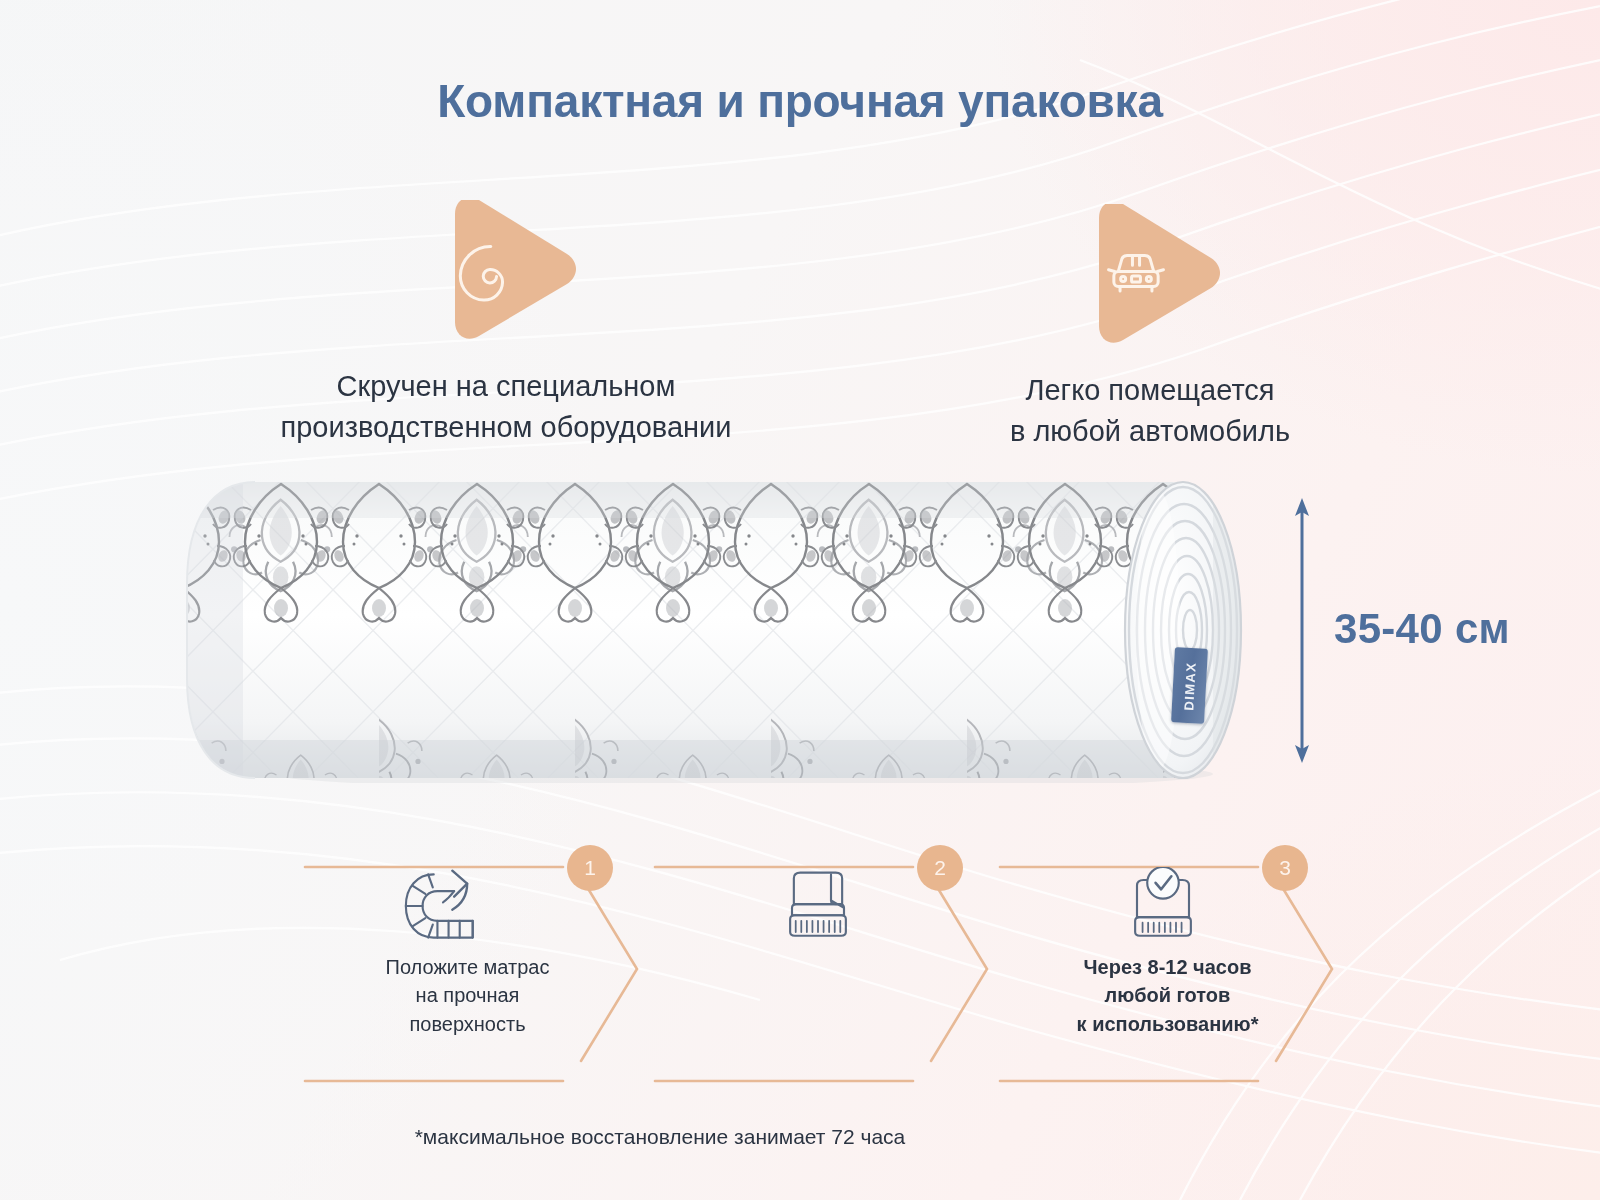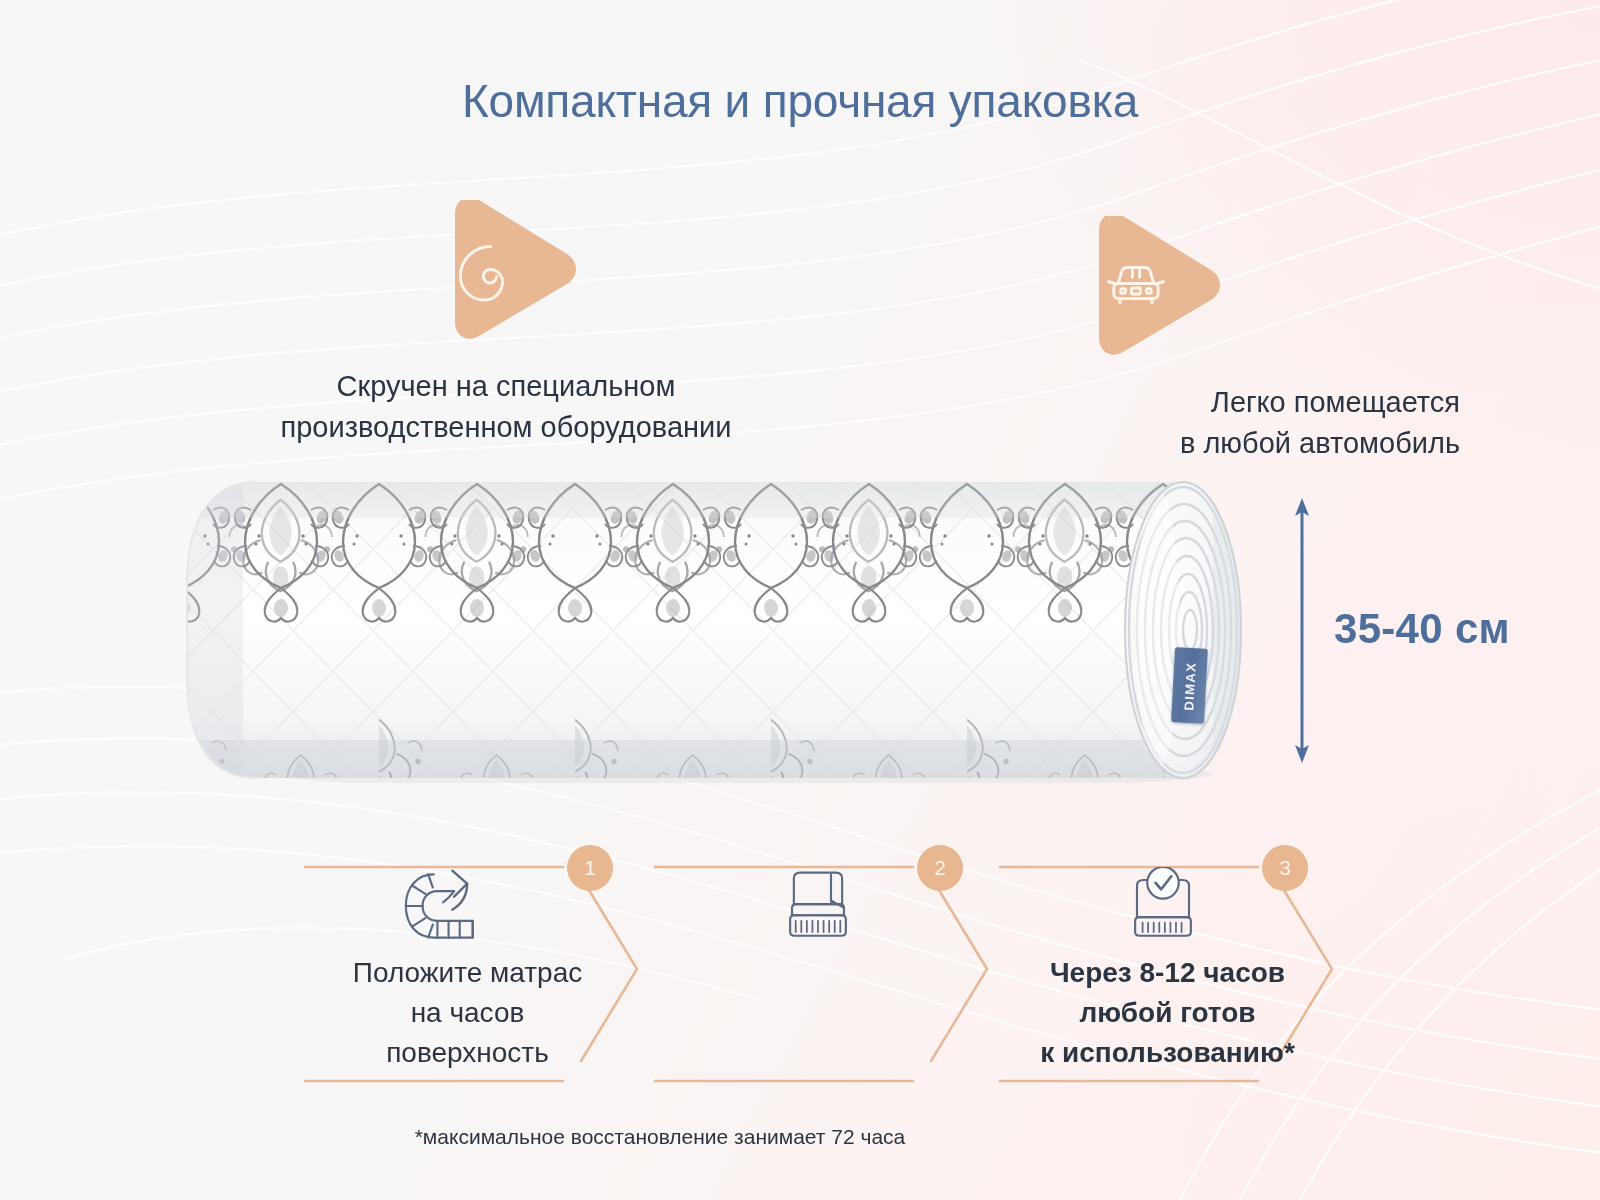--- a/index.html
+++ b/index.html
@@ -32,34 +32,34 @@
   }
 
   
   .title {
     position: absolute;
     top: 74px;
     left: 0;
     width: 1600px;
     text-align: center;
     font-size: 46px;
-    font-weight: normal;
+    font-weight: bold;
     letter-spacing: -0.2px;
     color: #4e6f9c;
     z-index: 5;
   }
 
   
   .feature {
     position: absolute;
     z-index: 5;
     text-align: center;
   }
   .feature-1 { left: 196px; top: 200px; width: 620px; }
-  .feature-2 { left: 840px; top: 216px; width: 620px; text-align: right; }
+  .feature-2 { left: 840px; top: 204px; width: 620px; }
 
   .tri-wrap {
     position: relative;
     width: 150px;
     height: 140px;
     margin: 0 auto;
   }
   .tri-shape {
     position: absolute;
     inset: 0;
@@ -183,21 +183,21 @@
     height: 78px;
     z-index: 2;
   }
   .step-1 .step-icon { left: 43%; }
   .step-text {
     position: absolute;
     left: 0;
     top: 108px;
     width: 100%;
     text-align: center;
-    font-size: 28px;
+    font-size: 20px;
     line-height: 1.42;
     color: #2b3442;
     z-index: 2;
   }
   .step-3 .step-text { left: 5px; font-weight: bold; }
 
   
   .footnote {
     position: absolute;
     top: 1125px;
@@ -425,21 +425,21 @@
           <path d="M24,42 L6,42 M27,29 L13,20 M27,55 L13,64 M35,22 L30,8 M35,62 L30,76"></path>
           <path d="M40,58 L40,76 M52,58 L52,76 M64,58 L64,76"></path>
           <path d="M78,58 L78,76"></path>
           <path d="M58,26 C58,26 52,34 46,38"></path>
           <path d="M56,4 L72,18 L58,32" stroke-width="2.6"></path>
           <path d="M72,18 C72,30 66,40 56,46" stroke-width="2.6"></path>
         </g>
       </svg>
       <div class="step-text">
         <div>Положите матрас</div>
-        <div>на часов</div>
+        <div>на прочная</div>
         <div>поверхность</div>
       </div>
     </div>
 
     <div class="step step-2">
       <svg class="step-chevron" viewBox="0 0 345 248" preserveAspectRatio="none">
         <g fill="none" stroke="#e7b996" stroke-width="2.6" stroke-linecap="round">
           <path d="M10,22 L268,22"></path>
           <path d="M286,32 L342,124 L286,216"></path>
           <path d="M10,236 L268,236"></path>

